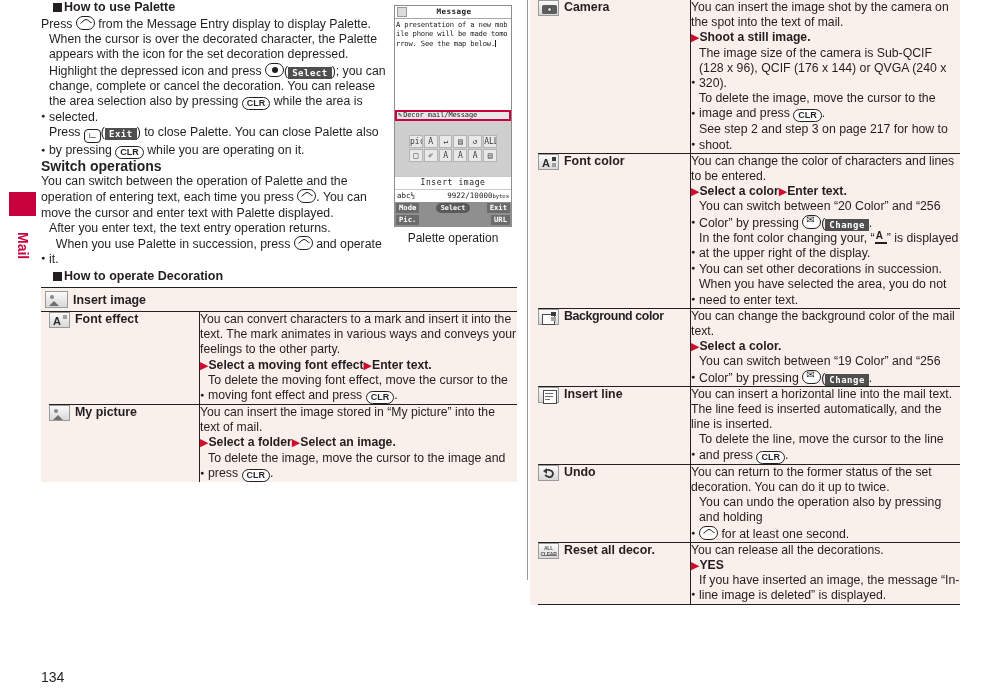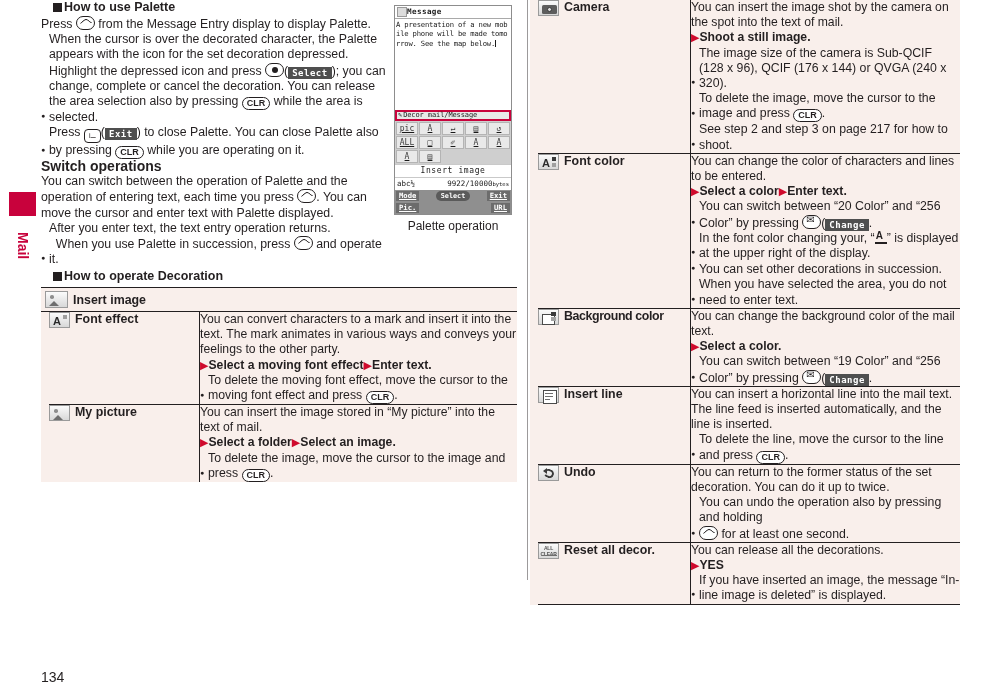--- a/index.html
+++ b/index.html
@@ -256,20 +256,21 @@
   }
   .ps-title-ico {
     width: 8px; height: 8px;
     border: 1px solid #9a9a9a;
     background: #dcdcdc;
     margin-left: 2px;
     flex: none;
   }
   .ps-title-text {
     flex: 1 1 auto;
+    text-align: center;
     font-weight: bold;
     font-size: 7.6px;
     letter-spacing: 0.4px;
     padding-right: 10px;
   }
   .ps-body {
     padding: 1px 1px 0 1px;
     height: 90px;
     font-size: 7.2px;
     line-height: 9.3px;
@@ -289,25 +290,24 @@
     display: flex;
     align-items: center;
     font-size: 7px;
     letter-spacing: -0.1px;
     padding-left: 1px;
     box-sizing: border-box;
   }
   .ps-status .lead { font-size: 7px; margin-right: 1px;}
   .palette-grid {
     display: grid;
-    grid-template-columns: repeat(5, 1fr);
+    grid-template-columns: repeat(6, 1fr);
     background: #cfcfcf;
     gap: 1px;
-    padding: 1px;
-    text-decoration: underline;
+    padding: 14px;
   }
   .pal-cell {
     background: #e9e9e9;
     height: 13px;
     border: 1px solid #b4b4b4;
     box-sizing: border-box;
     font-size: 8px;
     line-height: 11px;
     text-align: center;
     color: #3a3a3a;
@@ -339,21 +339,20 @@
     height: 12px;
     padding: 0 1px;
   }
   .ps-soft-l, .ps-soft-r {
     background: #6c6c6c;
     color: #fff;
     font-size: 7.2px;
     line-height: 10px;
     padding: 0 3px;
     font-weight: bold;
-    text-decoration: underline;
   }
   .ps-soft-c {
     background: #5a5a5a;
     color: #fff;
     font-size: 6.8px;
     line-height: 10px;
     padding: 0 5px;
     border-radius: 5px;
     font-weight: bold;
   }

